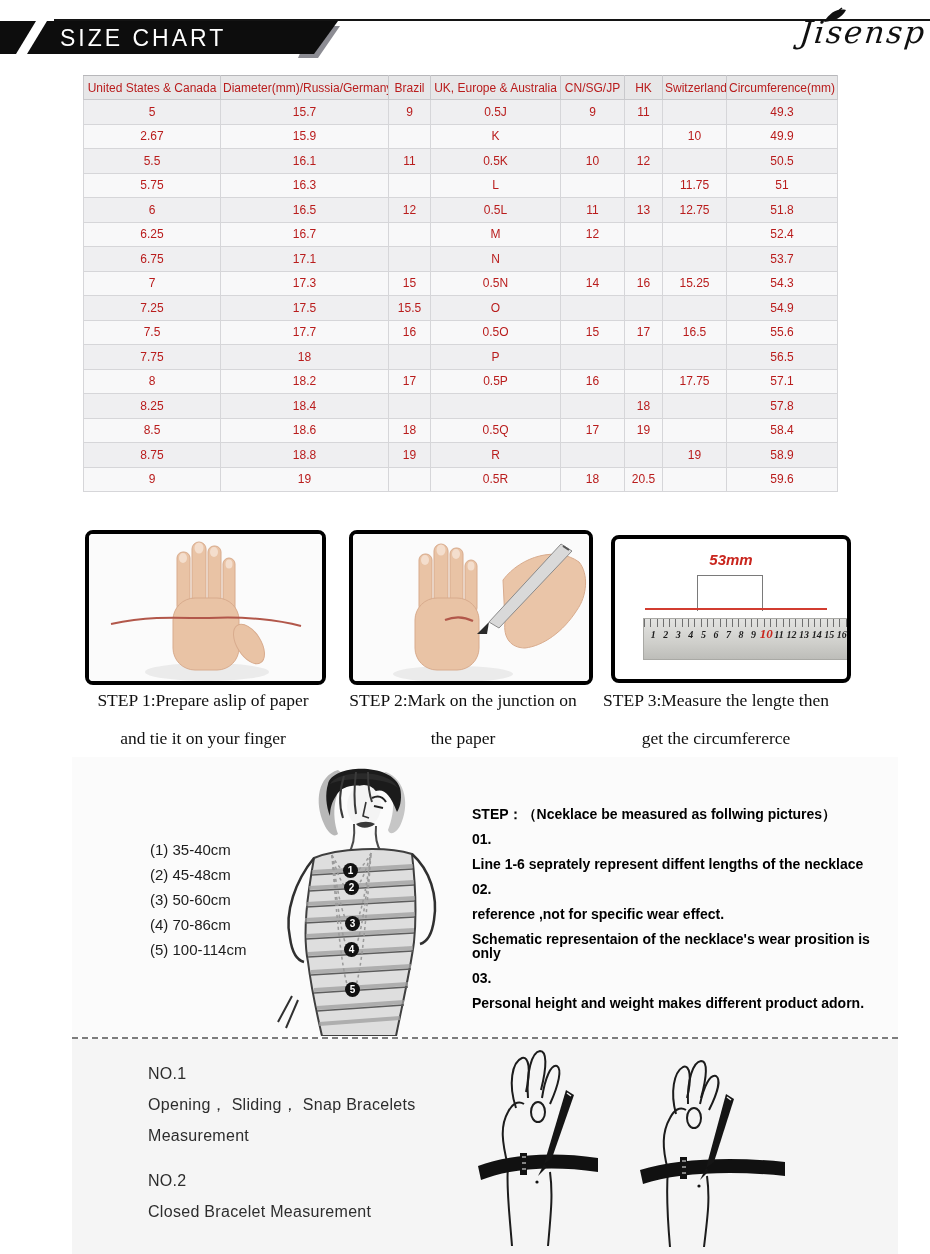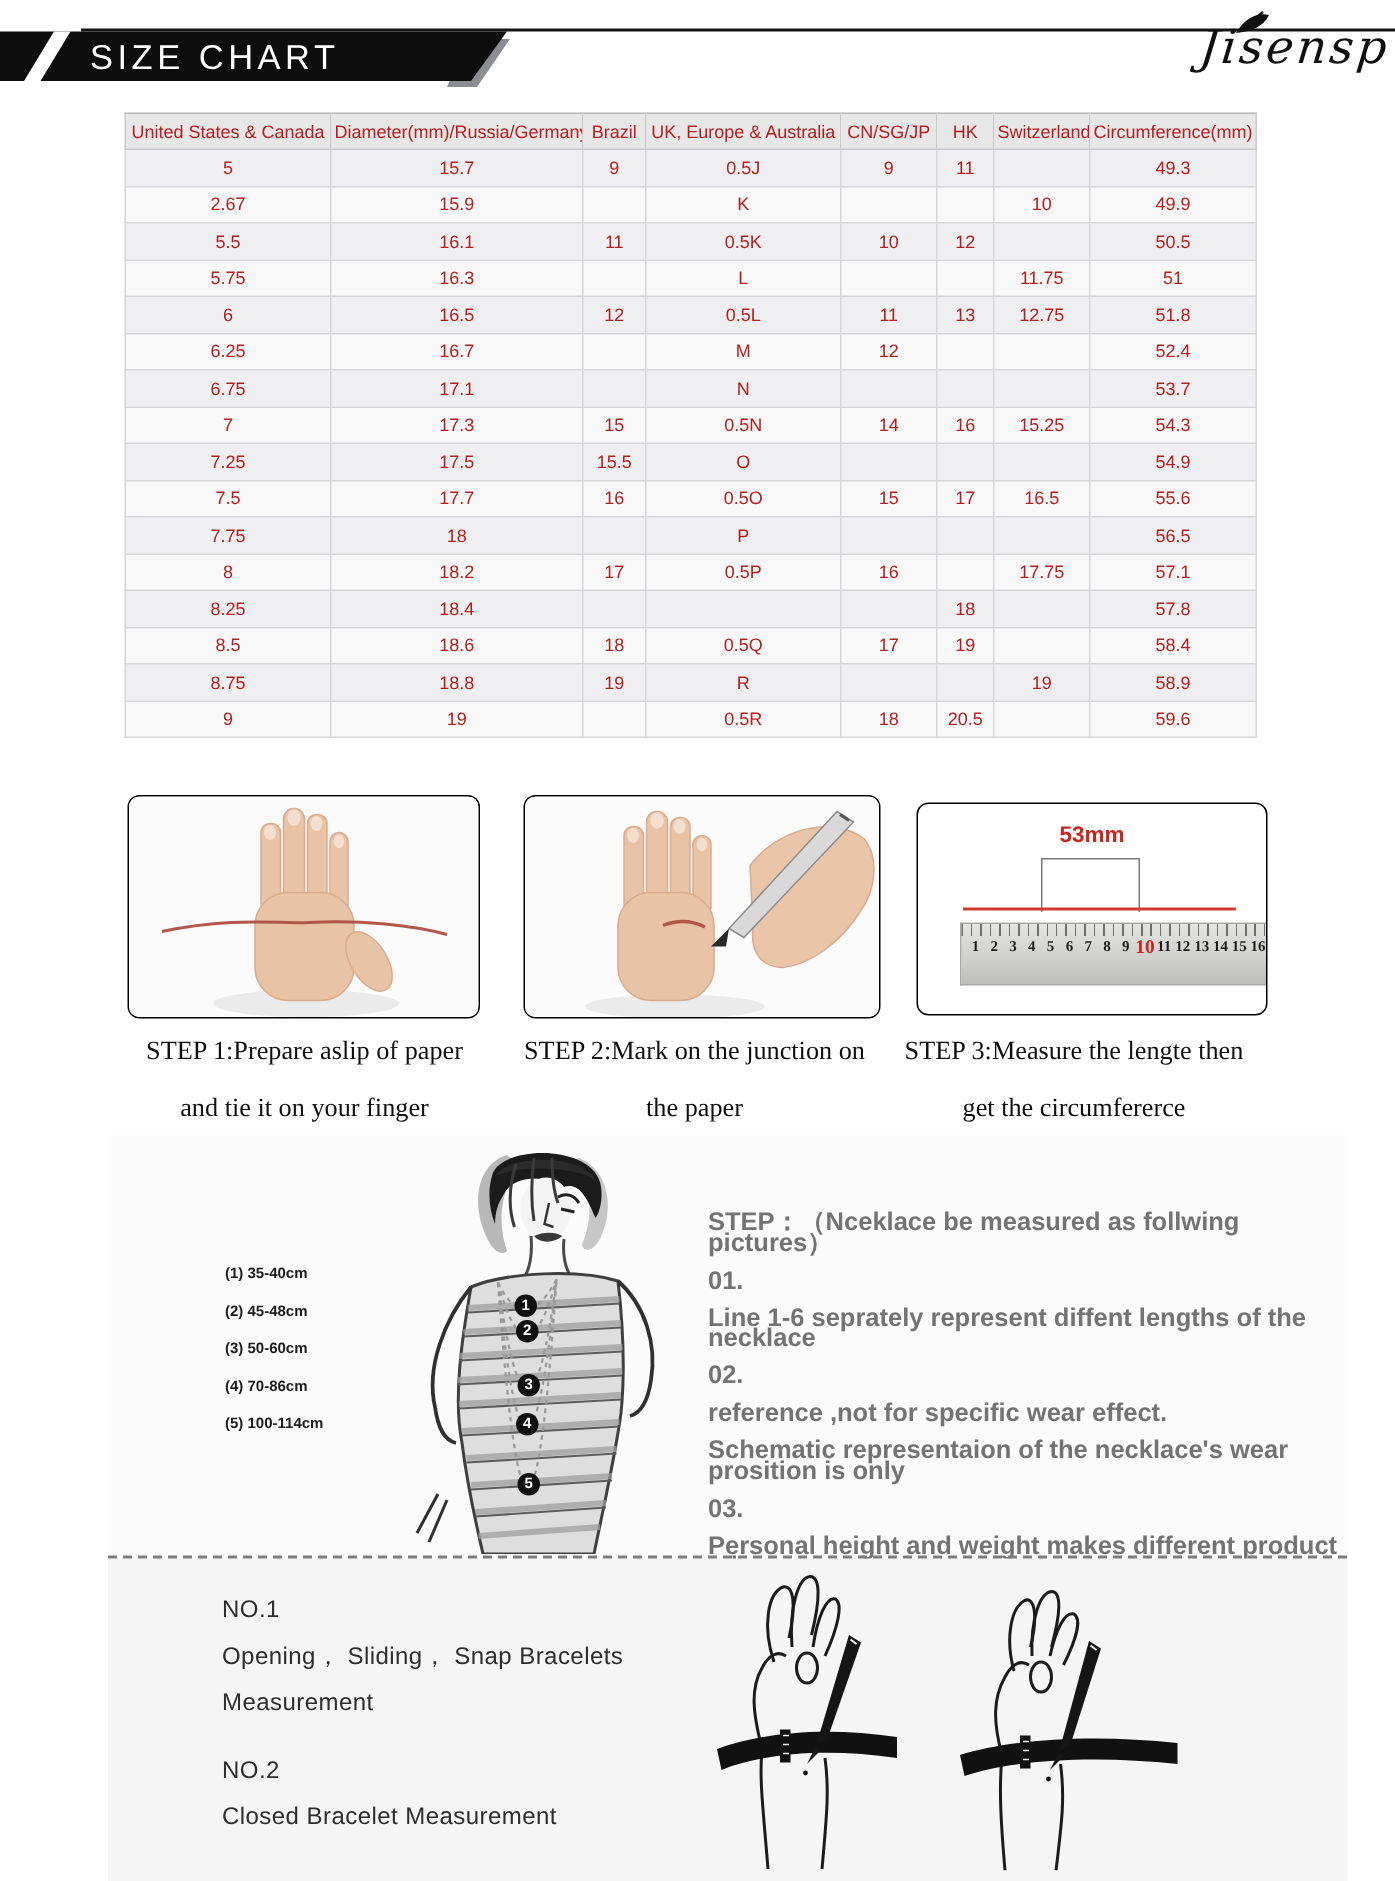--- a/index.html
+++ b/index.html
@@ -19,44 +19,44 @@
   
   table.size{position:absolute;left:83px;top:75px;width:754px;border-collapse:collapse;
         table-layout:fixed;font-size:12px;color:#b91c1c;}
   table.size th{background:#e7e7e8;border:1px solid #c9c9cc;border-top:1px solid #b7b7ba;
         font-weight:400;height:23px;padding:0 2px;white-space:nowrap;overflow:hidden;}
   table.size td{border:1px solid #d6d6d9;height:23.5px;text-align:center;padding:0 2px;}
   table.size tr:nth-child(odd) td{background:#efeff1;}
   table.size tr:nth-child(even) td{background:#f8f8f9;}
 
   
-  .step-box{position:absolute;border:1px solid #000000;border-radius:8px;background:#fcfcfc;
-        overflow:hidden;}
+  .step-box{position:absolute;border:4px solid #000000;border-radius:8px;background:#fcfcfc;
+        overflow:hidden;font-style:italic;}
   .caption{position:absolute;font-family:"Liberation Serif",serif;font-size:17.5px;color:#101010;
         text-align:center;line-height:19px;white-space:pre-line;}
   .r53{position:absolute;left:0;top:12px;width:100%;text-align:center;color:#c9251d;
         font-size:15px;font-weight:bold;font-family:"Liberation Sans",sans-serif;}
   .bracket{position:absolute;left:82px;top:36px;width:64px;height:35px;
         border:1px solid #7a7a7a;border-bottom:none;}
   .redline{position:absolute;left:30px;top:69px;width:182px;height:2px;background:#d23c30;}
   .ruler{position:absolute;left:28px;top:79px;width:204px;height:40px;
         background:linear-gradient(#e3e3e1,#cfcfcb 60%,#bdbdb9);border:1px solid #a9a9a5;border-right:none;}
   .ruler-ticks{position:absolute;left:0;top:0;width:100%;height:8px;
         background:repeating-linear-gradient(90deg,#6f6f6f 0 1px,transparent 1px 6.3px);}
   .ruler-nums{position:absolute;left:3px;top:10px;right:0;display:flex;gap:0;}
   .ruler-nums span{flex:1;text-align:center;font-family:"Liberation Serif",serif;
         font-weight:bold;font-size:10px;color:#1d1d1d;}
   .ruler-nums span.hl{color:#c9251d;font-size:13px;line-height:10px;}
 
   
   .neck-panel{position:absolute;left:72px;top:757px;width:826px;height:280px;background:#fbfbfb;}
   .len-list{position:absolute;left:150px;top:842px;}
-  .len-item{font-size:10px;font-weight:bold;color:#1c1c1c;margin-bottom:9px;line-height:16px;}
+  .len-item{font-size:15px;font-weight:normal;color:#1c1c1c;margin-bottom:9px;line-height:16px;}
   .notes{position:absolute;left:472px;top:808px;width:420px;}
-  .note-line{font-size:17px;font-weight:bold;color:#737373;margin-bottom:11.5px;line-height:13.5px;}
+  .note-line{font-size:14px;font-weight:bold;color:#000000;margin-bottom:11.5px;line-height:13.5px;}
   .figure-wrap{position:absolute;left:268px;top:760px;width:192px;height:276px;}
   .badge{position:absolute;width:15px;height:15px;border-radius:50%;background:#111;
         color:#fff;font-size:10px;font-weight:bold;text-align:center;line-height:15px;}
   .b1{left:75px;top:103px}.b2{left:76px;top:120px}.b3{left:77px;top:156px}
   .b4{left:76px;top:182px}.b5{left:77px;top:222px}
 
   
   .dash-divider{position:absolute;left:72px;top:1037px;width:826px;border-top:2px dashed #7d7d7d;}
   .bracelet-panel{position:absolute;left:72px;top:1039px;width:826px;height:215px;background:#f5f5f5;}
   .no-block{position:absolute;left:148px;font-size:16px;color:#2d2d2d;letter-spacing:.3px;}

